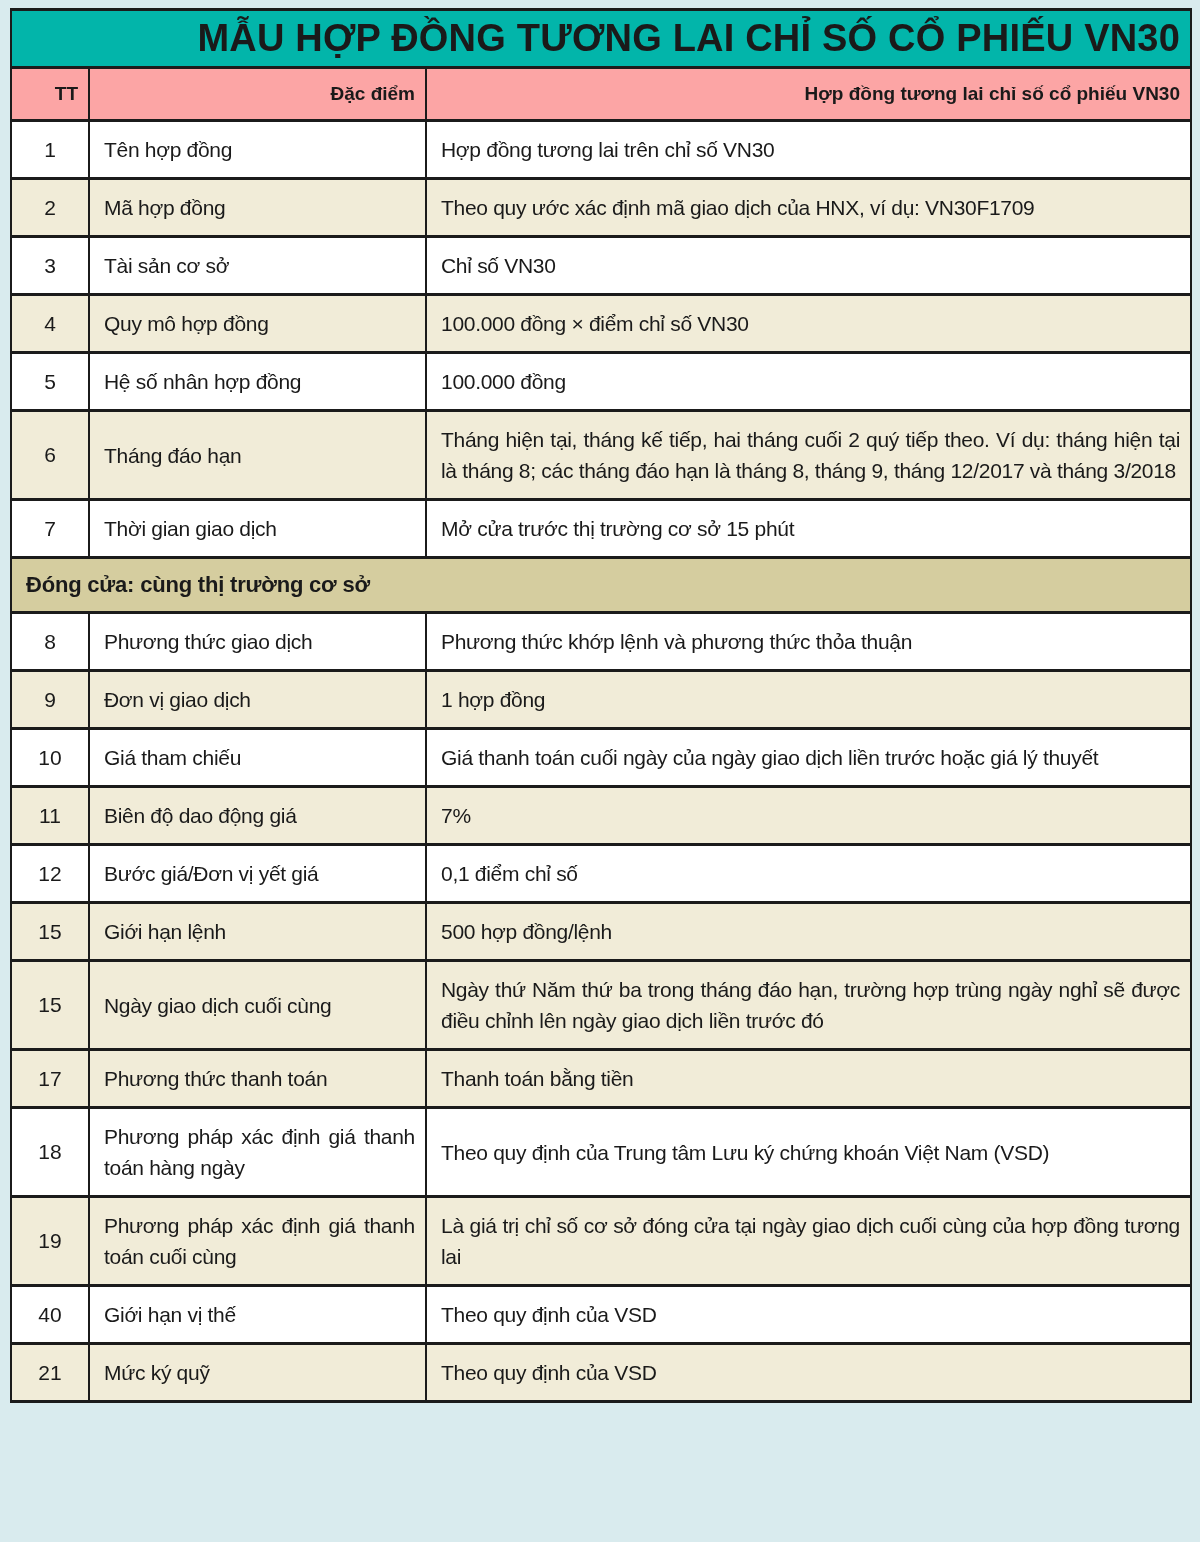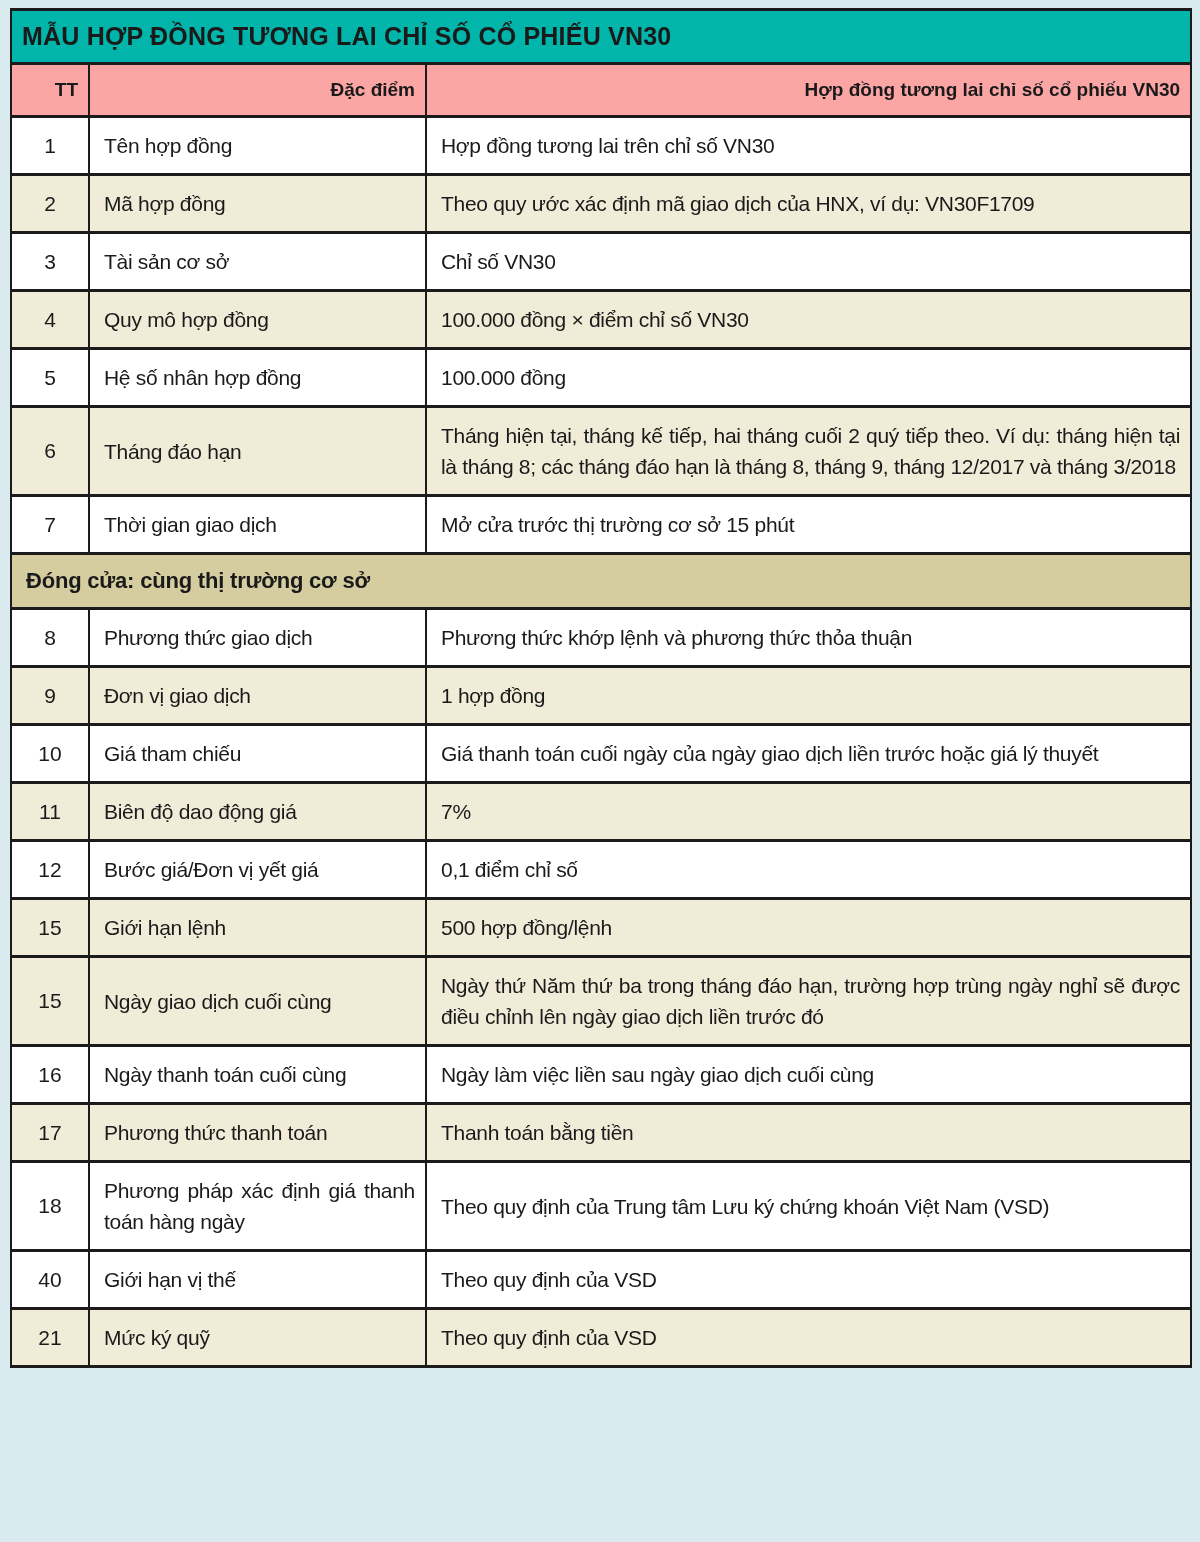--- a/index.html
+++ b/index.html
@@ -27,23 +27,23 @@
     border-top: 3px solid #1b1b1b;
     border-bottom: 3px solid #1b1b1b;
     box-sizing: border-box;
     color: #1a1a1a;
     vertical-align: middle;
   }
   td.title-cell {
     background: #02b5aa;
     color: #ffffff;
     font-weight: bold;
-    font-size: 25px;
+    font-size: 38px;
     letter-spacing: 0.2px;
-    text-align: left;
+    text-align: right;
     height: 54px;
     padding: 6px 10px;
   }
   th.col-head {
     background: #fca5a5;
     color: #ffffff;
     font-weight: bold;
     font-size: 19px;
     text-align: right;
     height: 53px;
@@ -161,34 +161,34 @@
         <tr class="shaded">
           <td class="num">15</td>
           <td class="label">Giới hạn lệnh</td>
           <td class="value">500 hợp đồng/lệnh</td>
         </tr>
         <tr class="shaded">
           <td class="num">15</td>
           <td class="label">Ngày giao dịch cuối cùng</td>
           <td class="value">Ngày thứ Năm thứ ba trong tháng đáo hạn, trường hợp trùng ngày nghỉ sẽ được điều chỉnh lên ngày giao dịch liền trước đó</td>
         </tr>
-        <tr class="plain">
-          <td class="num">16</td>
-          <td class="label">Ngày thanh toán cuối cùng</td>
-          <td class="value">Ngày làm việc liền sau ngày giao dịch cuối cùng</td>
-        </tr>
         <tr class="shaded">
           <td class="num">17</td>
           <td class="label">Phương thức thanh toán</td>
           <td class="value">Thanh toán bằng tiền</td>
         </tr>
         <tr class="plain">
           <td class="num">18</td>
           <td class="label">Phương pháp xác định giá thanh toán hàng ngày</td>
           <td class="value">Theo quy định của Trung tâm Lưu ký chứng khoán Việt Nam (VSD)</td>
+        </tr>
+        <tr class="shaded">
+          <td class="num">19</td>
+          <td class="label">Phương pháp xác định giá thanh toán cuối cùng</td>
+          <td class="value">Là giá trị chỉ số cơ sở đóng cửa tại ngày giao dịch cuối cùng của hợp đồng tương lai</td>
         </tr>
         <tr class="plain">
           <td class="num">40</td>
           <td class="label">Giới hạn vị thế</td>
           <td class="value">Theo quy định của VSD</td>
         </tr>
         <tr class="shaded">
           <td class="num">21</td>
           <td class="label">Mức ký quỹ</td>
           <td class="value">Theo quy định của VSD</td>

